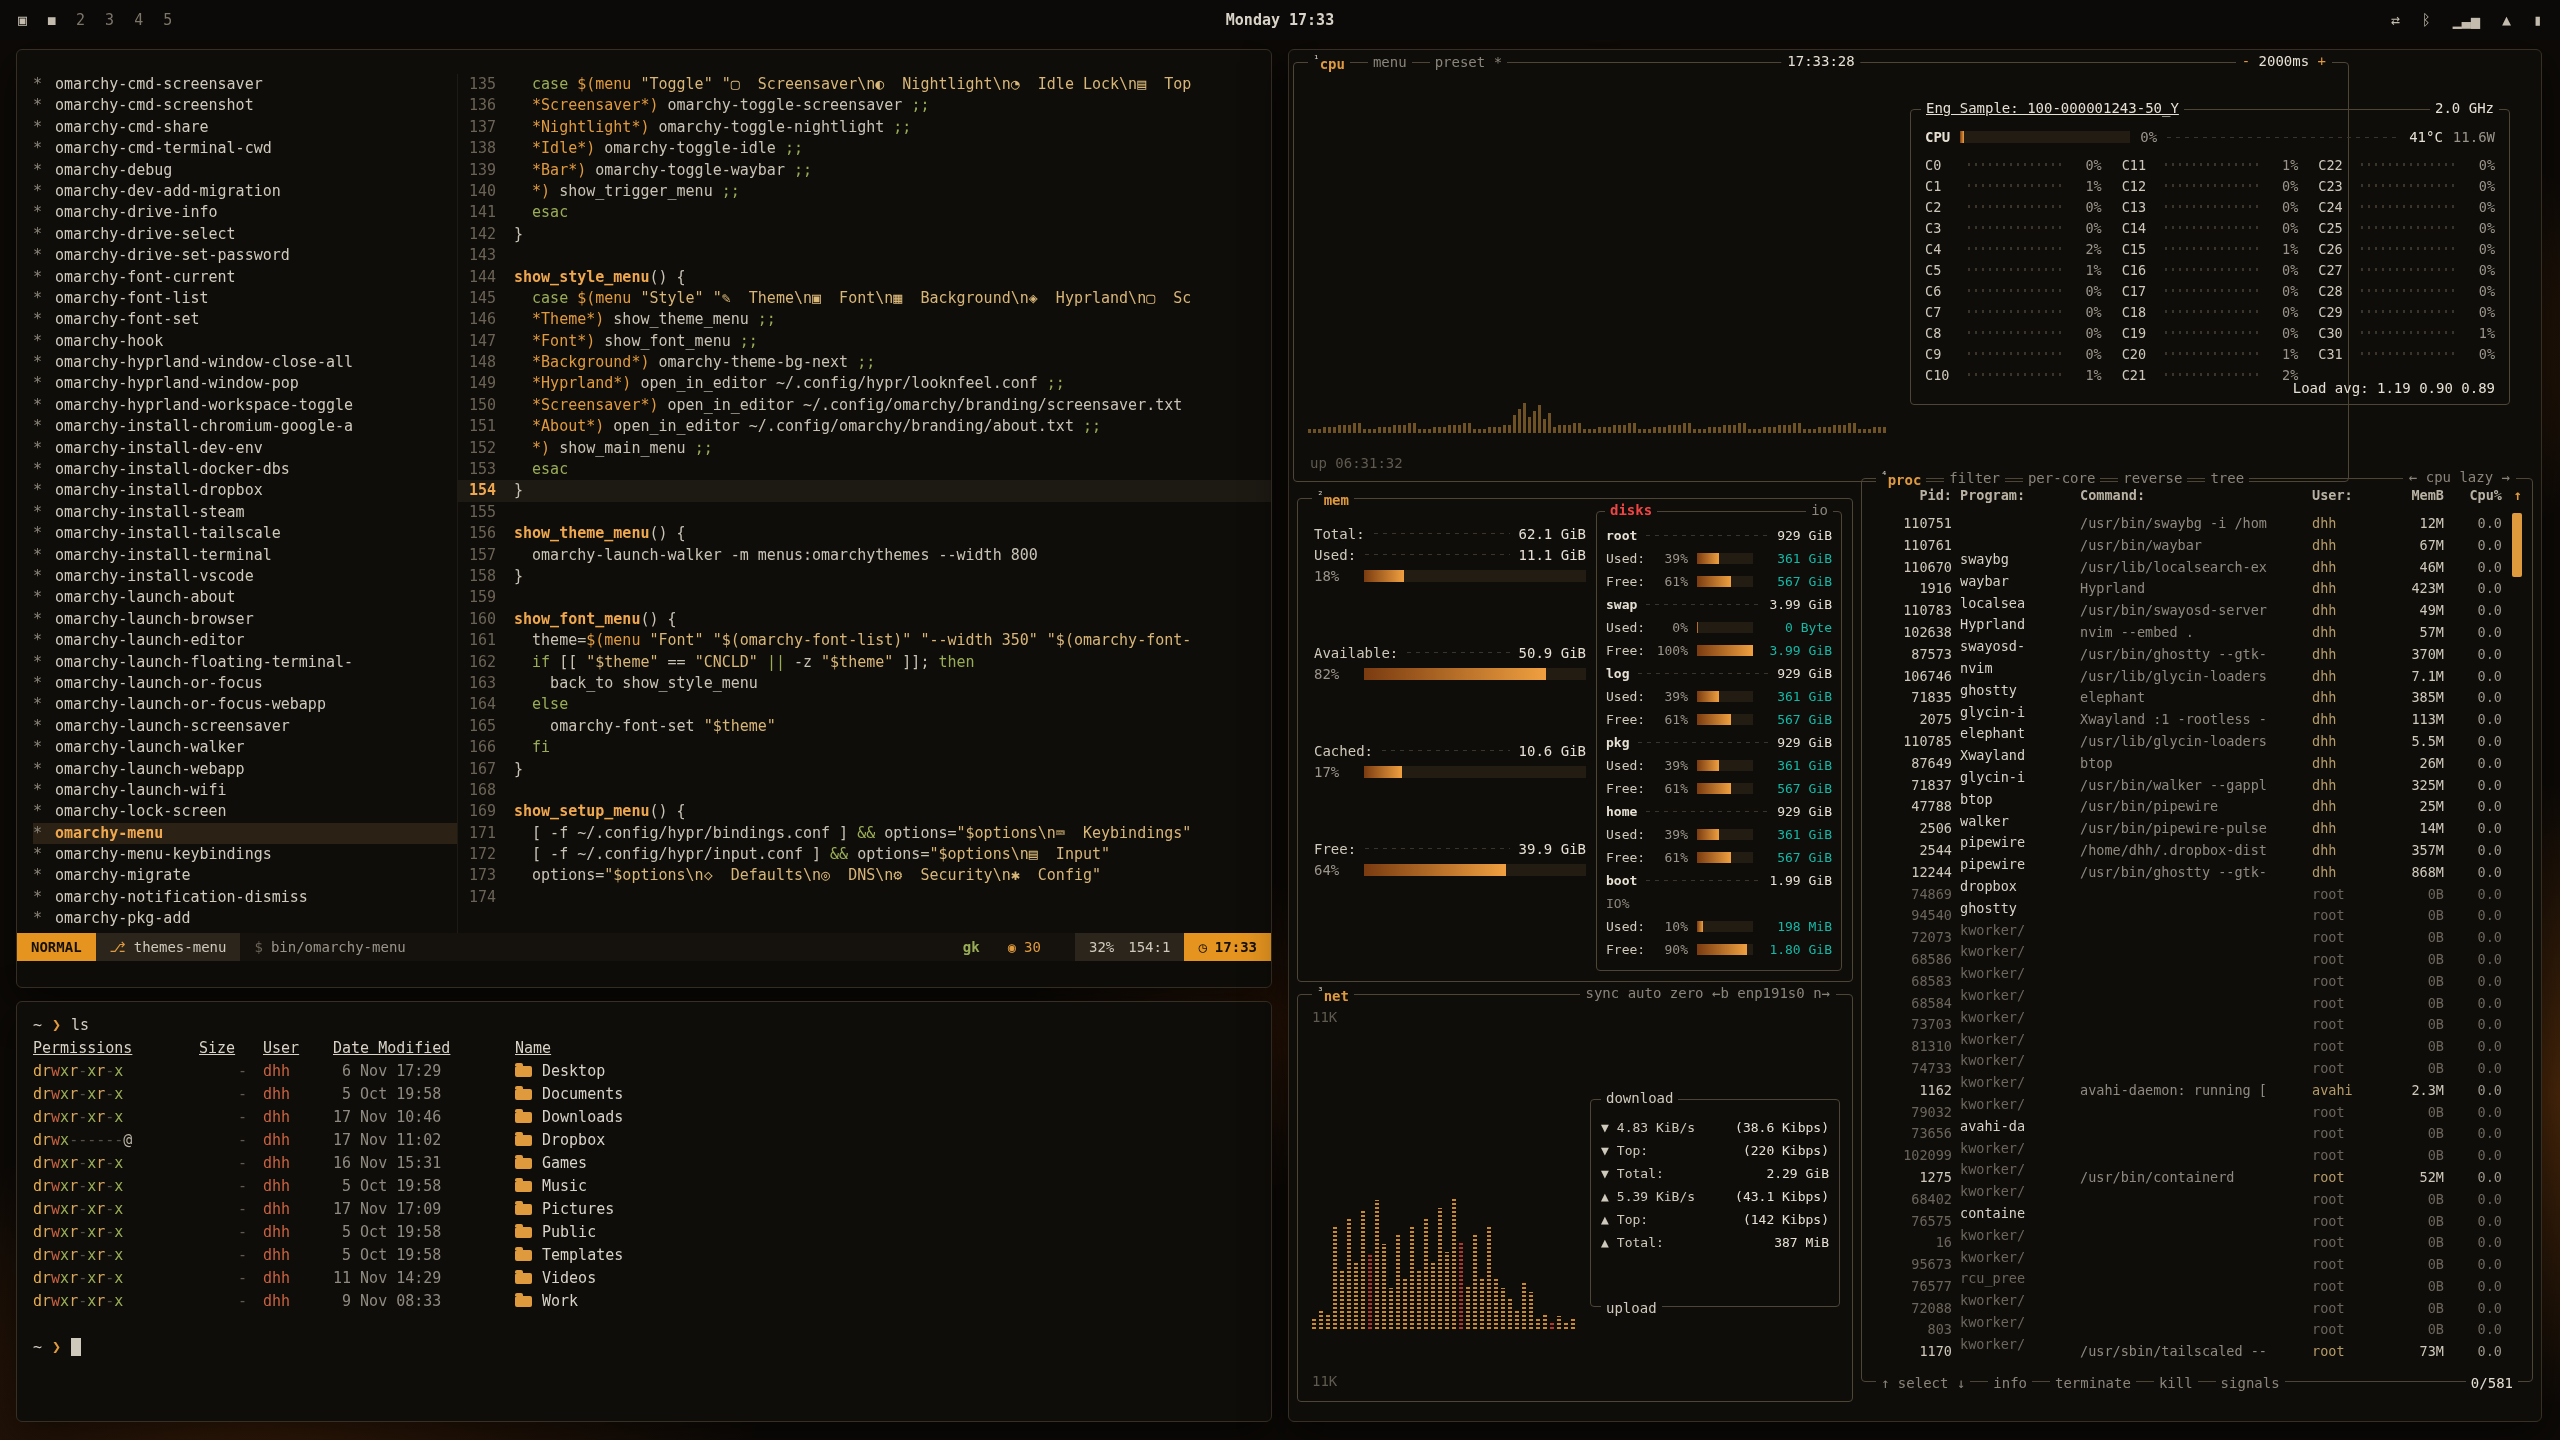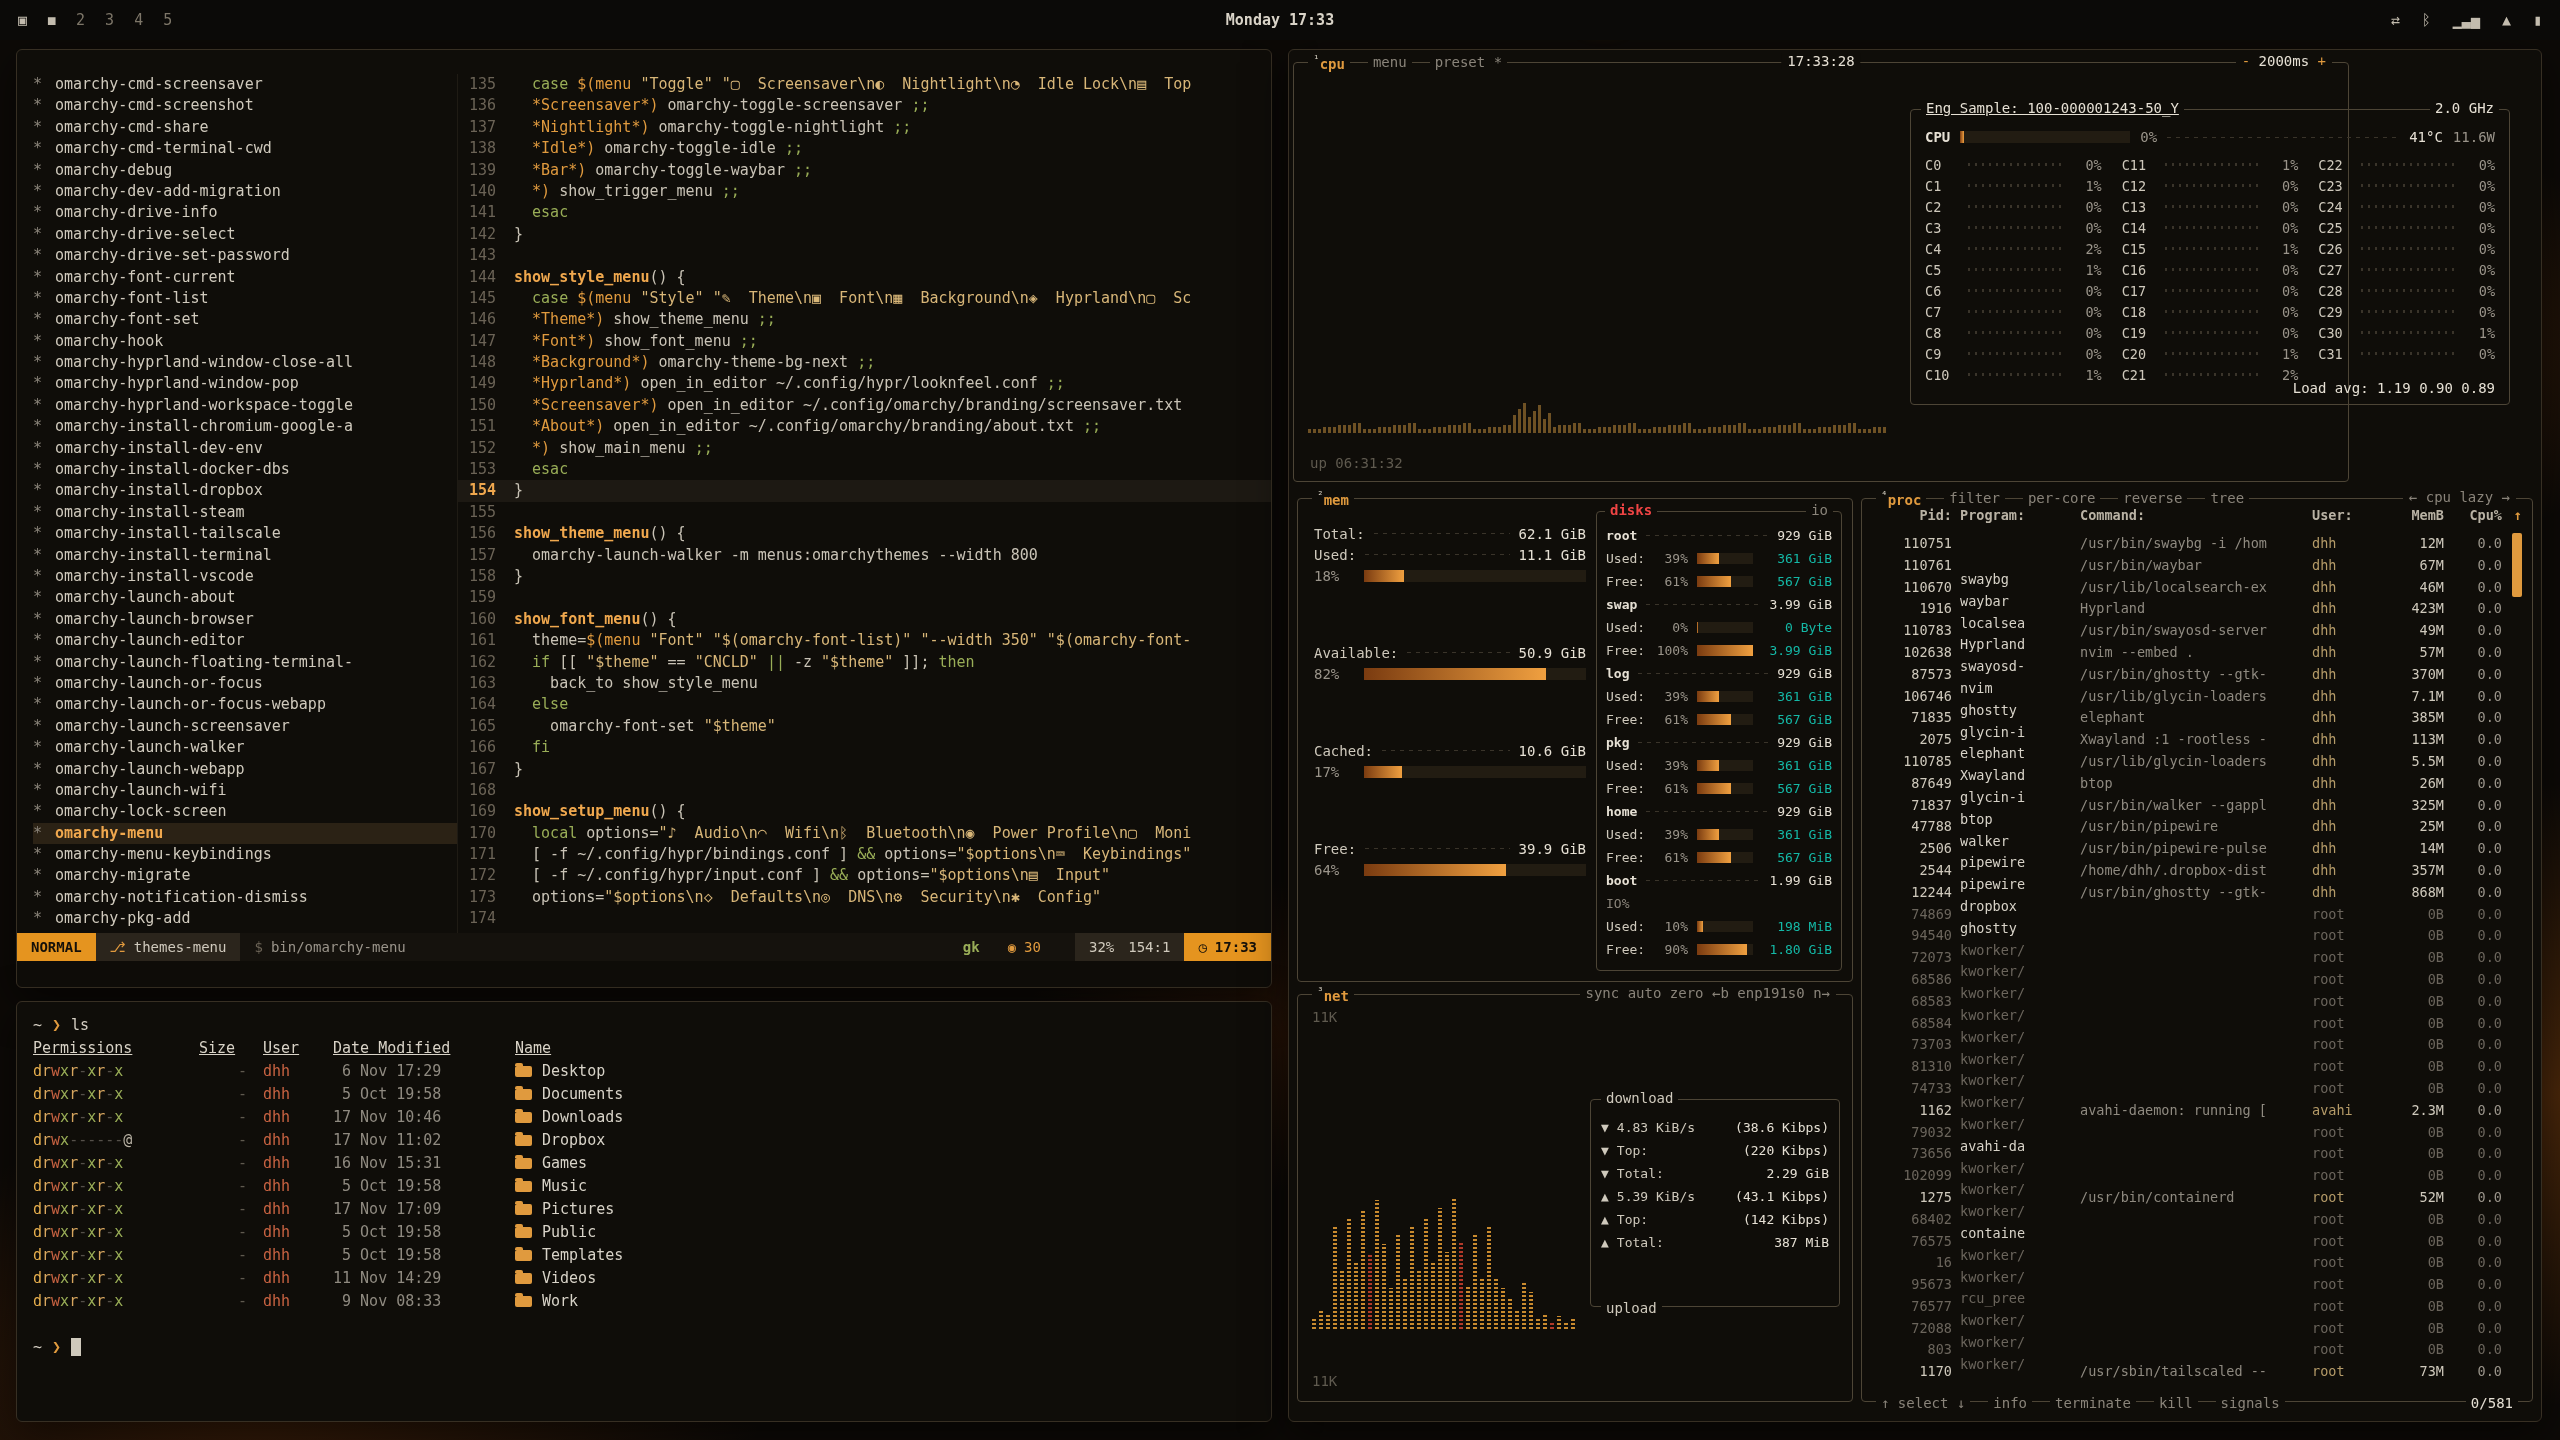--- a/index.html
+++ b/index.html
@@ -499,24 +499,20 @@
             <span class="gutter">167</span>
             <span class="ctext">}</span>
           </div>
           <div class="code-row">
             <span class="gutter">168</span>
             <span class="ctext"></span>
           </div>
           <div class="code-row">
             <span class="gutter">169</span>
             <span class="ctext"><span class="fn">show_setup_menu</span>() {</span>
-          </div>
-          <div class="code-row">
-            <span class="gutter">170</span>
-            <span class="ctext">  <span class="kw">local</span> options=<span class="str">"♪  Audio\n◠  Wifi\nᛒ  Bluetooth\n◉  Power Profile\n▢  Moni</span></span>
           </div>
           <div class="code-row">
             <span class="gutter">171</span>
             <span class="ctext">  [ -f ~/.config/hypr/bindings.conf ] <span class="kw">&amp;&amp;</span> options=<span class="str">"$options\n⌨  Keybindings"</span></span>
           </div>
           <div class="code-row">
             <span class="gutter">172</span>
             <span class="ctext">  [ -f ~/.config/hypr/input.conf ] <span class="kw">&amp;&amp;</span> options=<span class="str">"$options\n▤  Input"</span></span>
           </div>
           <div class="code-row">
@@ -1274,21 +1270,21 @@
             </div>
             <div class="nrow">
               <span class="narr">▲</span>
               <span class="nlab">Total:</span>
               <span class="nval">387 MiB</span>
             </div>
           </div>
       </div>
     </div>
 
-    <div class="bbox" id="box-proc" style="left:572px;top:448px;width:672px;height:904px">
+    <div class="bbox" id="box-proc" style="left:572px;top:428px;width:672px;height:904px">
       <div class="bhdr" id="proc-menu-wrap">
         <span class="btitle"><i class="bsup">⁴</i><b>proc</b></span>
       <span class="bmenu">filter</span>
           <span class="bmenu">per-core</span>
           <span class="bmenu">reverse</span>
           <span class="bmenu">tree</span>
         </div>
       <span class="bhdr-right">← cpu lazy →</span>
       <div class="pgrid" id="proc-head">
           <span>Pid:</span>

